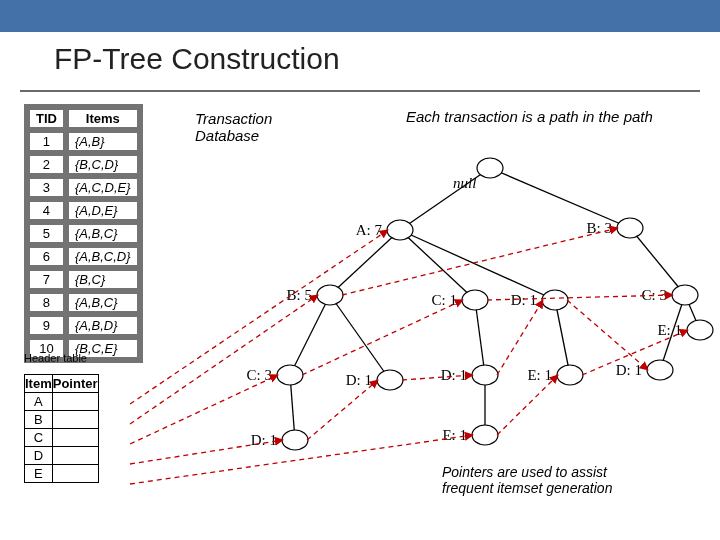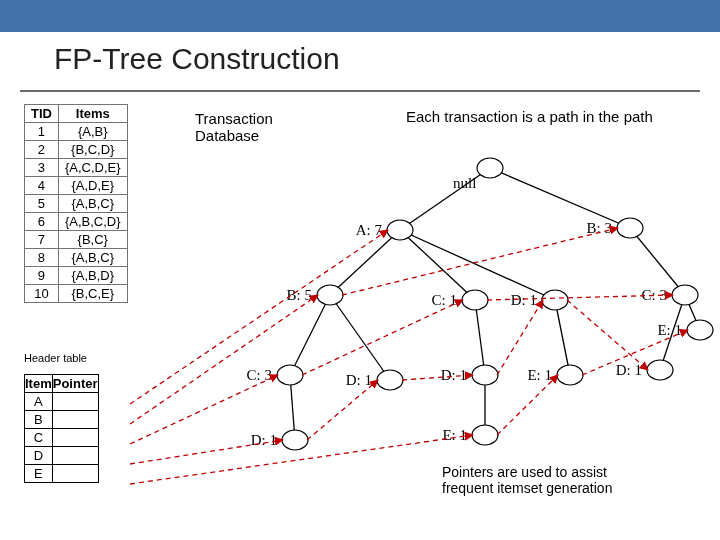--- a/index.html
+++ b/index.html
@@ -33,25 +33,25 @@
     border-top: 2px solid #6a6a6a;
   }
   .tx-table {
     position: absolute;
     left: 24px;
     top: 104px;
     border-collapse: collapse;
     font-size: 13px;
   }
   .tx-table th, .tx-table td {
-    border: 1px solid #737373;
+    border: 6px solid #737373;
     padding: 1px 6px;
     text-align: center;
   }
-  .tx-table td.items { text-align: center; }
+  .tx-table td.items { text-align: left; font-style: italic; }
   .hdr-label {
     position: absolute;
     left: 24px;
     top: 352px;
     font-size: 11px;
     font-weight: normal;
   }
   .hdr-table {
     position: absolute;
     left: 24px;
@@ -60,20 +60,21 @@
     font-size: 13px;
   }
   .hdr-table th, .hdr-table td {
     border: 1px solid #000;
     padding: 1px 0;
     text-align: center;
   }
   .ann {
     position: absolute;
     font-size: 15px;
+    font-style: italic;
   }
   .ann.small { font-size: 14px; }
   svg.tree {
     position: absolute;
     left: 200px;
     top: 100px;
     width: 520px;
     height: 430px;
   }
   svg.pointers {

